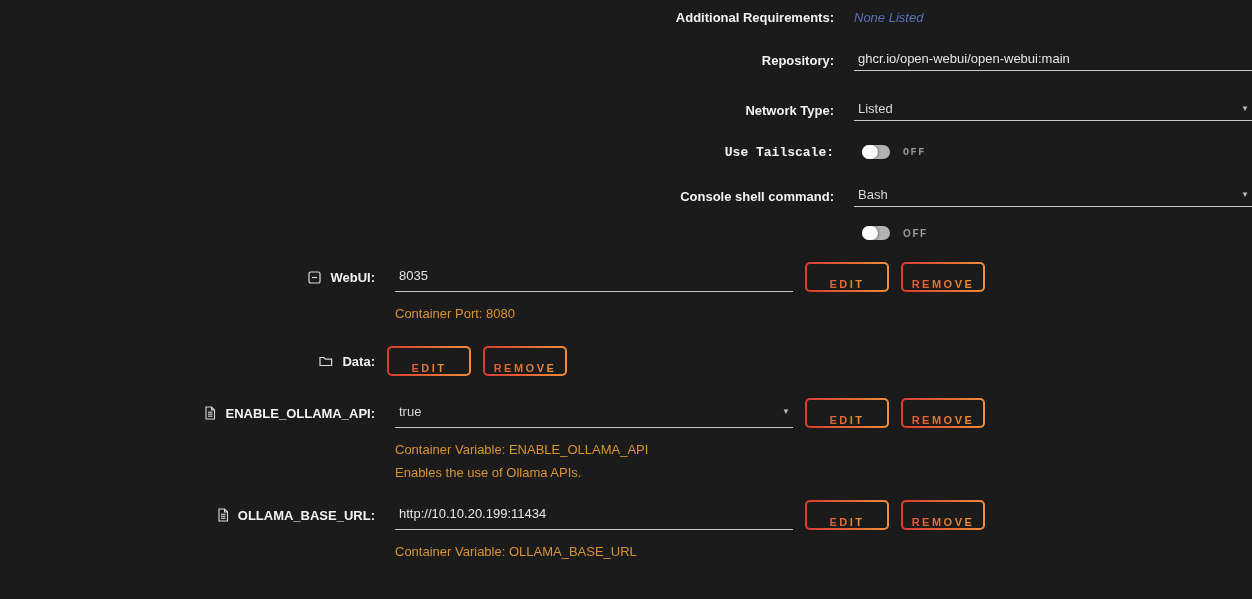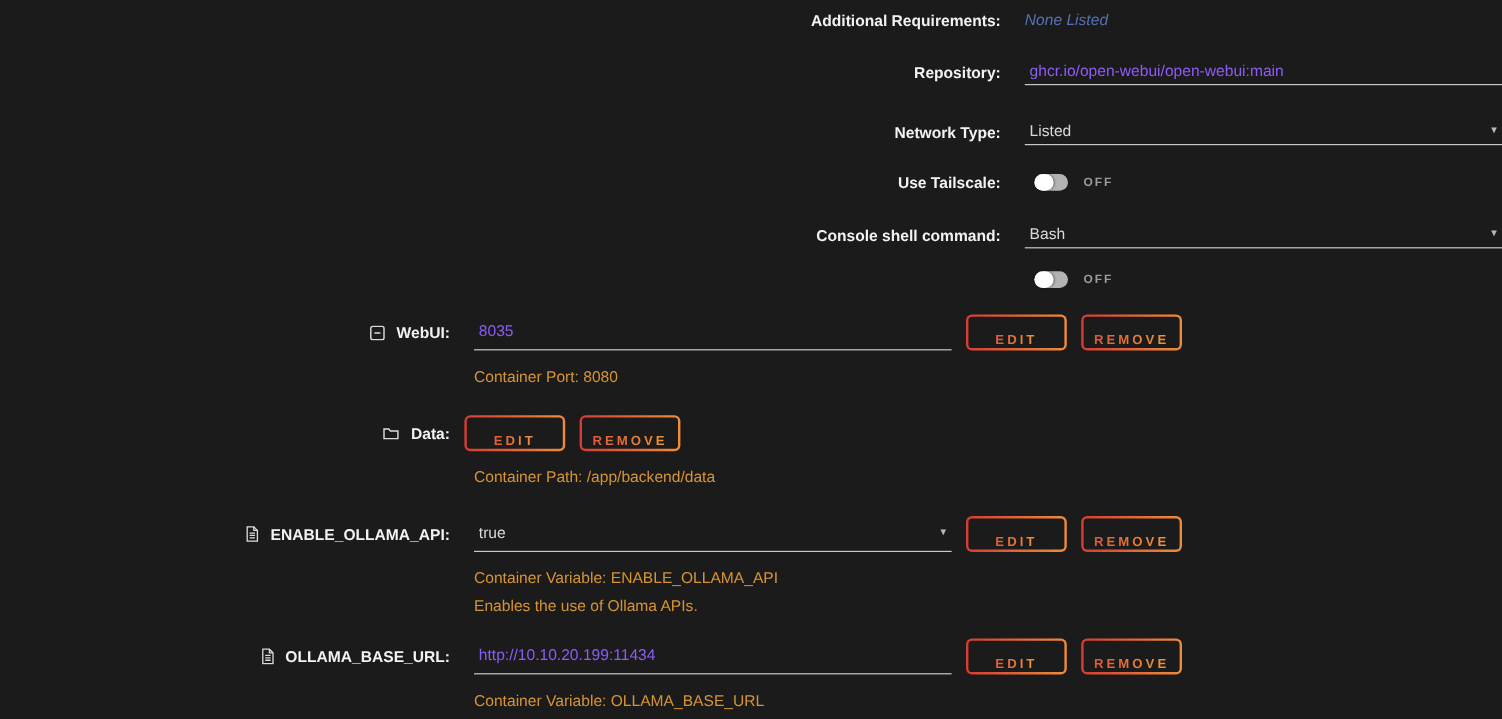--- a/index.html
+++ b/index.html
@@ -47,21 +47,21 @@
     justify-content: space-between;
     border-bottom: 1px solid #c9c9c9;
     width: 100%;
     background: transparent;
   }
   .field-tall { height: 30px; }
   .field input {
     background: transparent;
     border: none;
     outline: none;
-    color: #8b5cf6;
+    color: #e5e5e5;
     font-size: 13px;
     font-family: "Liberation Sans", "DejaVu Sans", sans-serif;
     width: 100%;
     padding: 0 0 3px 4px;
   }
   .select-value {
     font-size: 13px;
     color: #d9d9d9;
     padding: 0 0 3px 4px;
   }
@@ -130,21 +130,21 @@
   }
   .note + .note { margin-top: 2px; height: 22px; line-height: 22px; }
 
   .cfg-icon { display: inline-flex; align-items: center; }
   .cfg-icon svg { display: block; }
 
   
   .mb21 { margin-bottom: 21px; }
   .mb28 { margin-bottom: 28px; }
   .mb20 { margin-bottom: 20px; }
-  .mb22 { margin-bottom: 22px; }
+  .mb22 { margin-bottom: 22px; font-family: Liberation Mono, monospace; }
   .mb15 { margin-bottom: 15px; }
   .mb18 { margin-bottom: 18px; }
   .cfg-block { margin-bottom: 22px; }
   .cfg-block-tight { margin-bottom: 16px; }
 </style>
 </head>
 <body>
 
 <div class="page">
 
@@ -265,21 +265,20 @@
               <span class="btn-text">EDIT</span>
             </div>
         </div>
         <div class="btn">
           <div class="btn-inner">
               <span class="btn-text">REMOVE</span>
             </div>
         </div>
       </div>
     </div>
-    <div class="note">Container Path: /app/backend/data</div>
   </div>
 
   <div class="cfg-block-tight">
     <div class="row">
       <div class="label-col">
         <span class="cfg-icon">
           <svg width="12" height="14" viewBox="0 0 12 14" fill="none" stroke="#dcdcdc" stroke-width="1.1">
             <path d="M2 1 h5.5 l3 3 v9 h-8.5 z"></path>
             <path d="M7.5 1 v3 h3"></path>
             <line x1="4" y1="6.2" x2="8.5" y2="6.2"></line>

